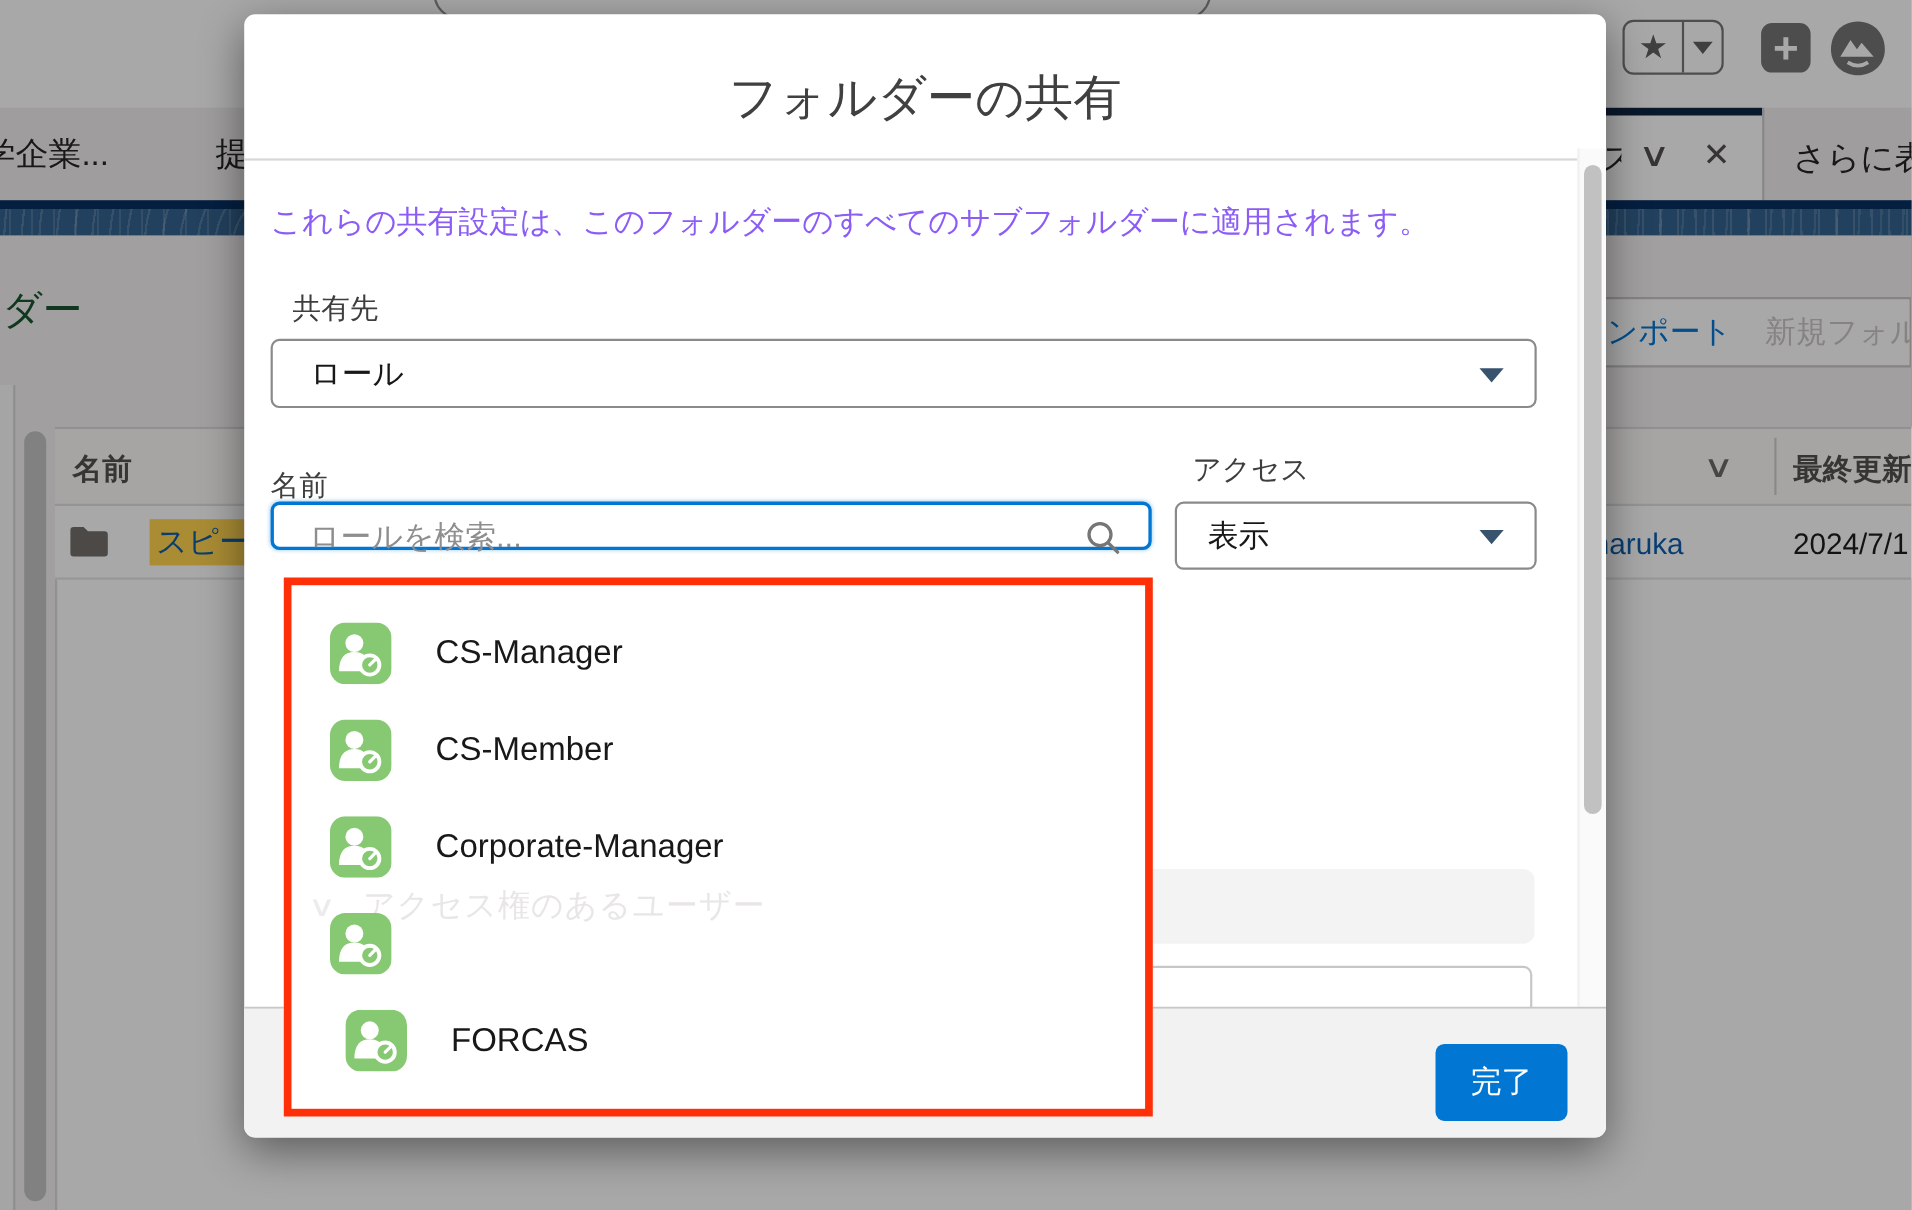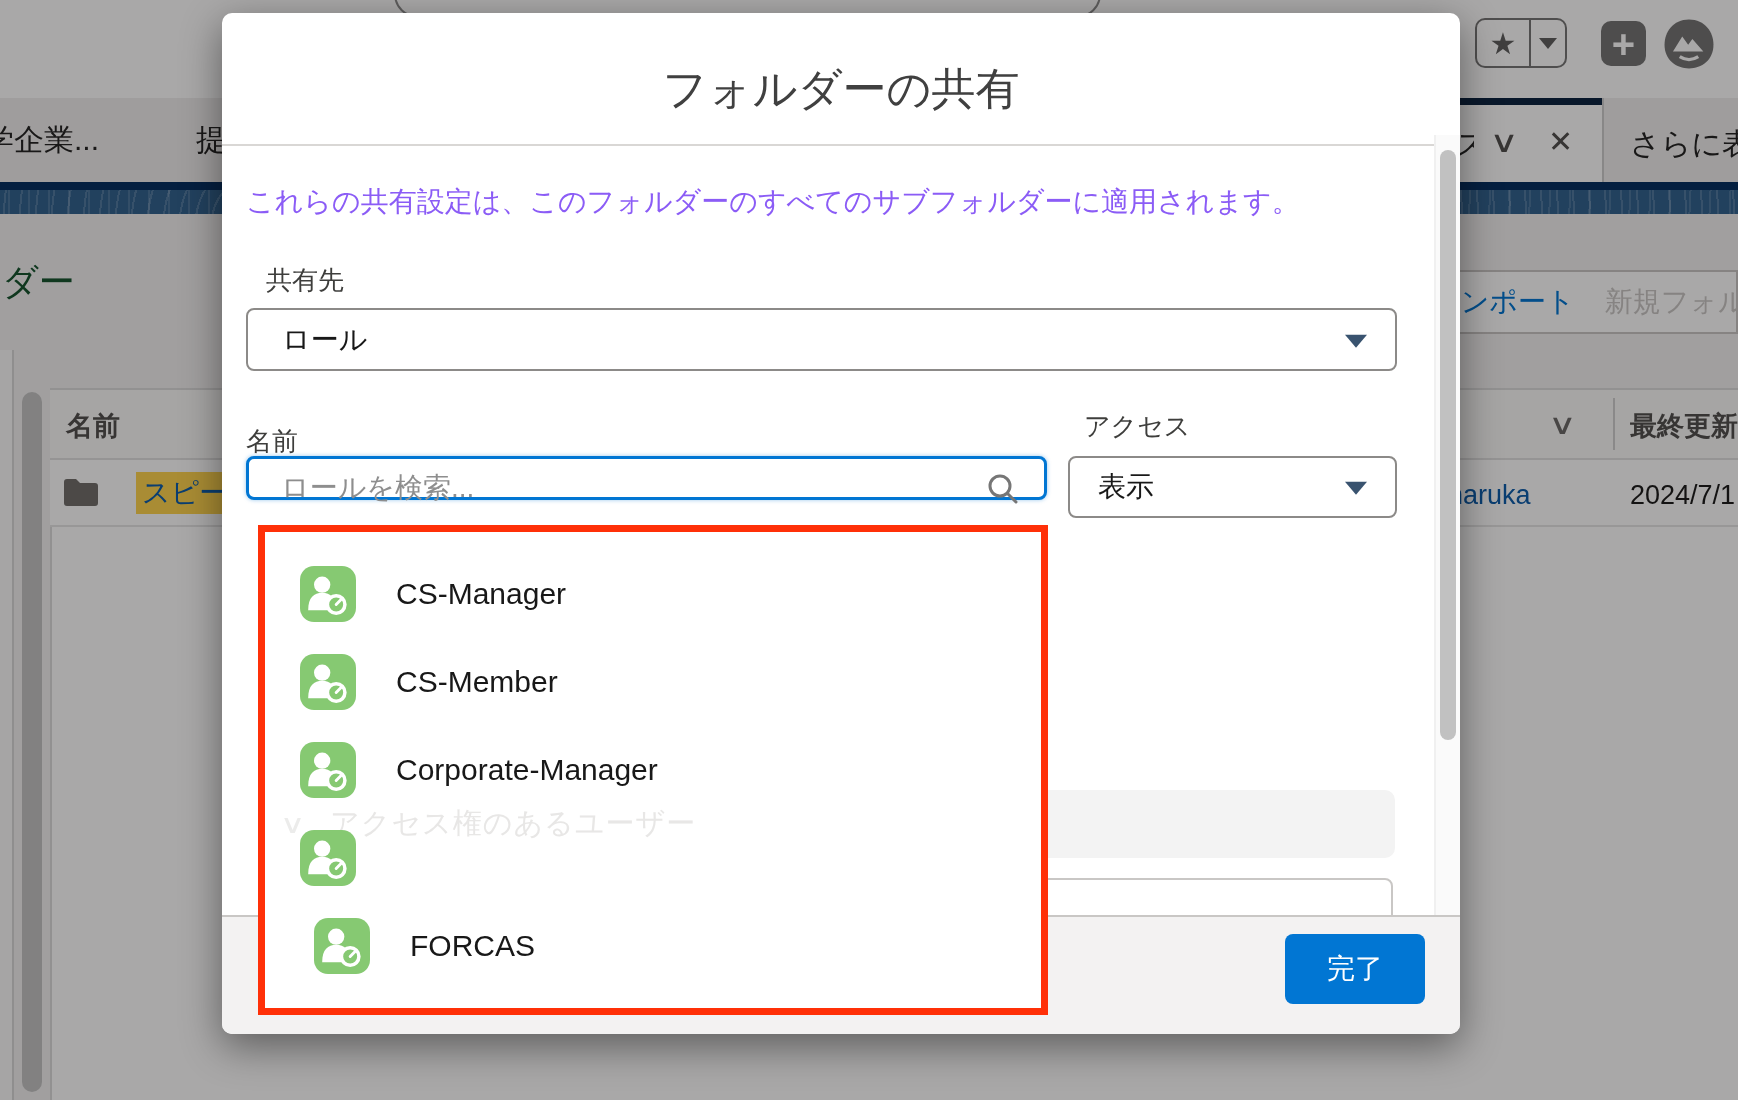--- a/index.html
+++ b/index.html
@@ -68,21 +68,21 @@
                     font-family:"Liberation Sans","DejaVu Sans",sans-serif;background:transparent;}
   .search-box input::placeholder{color:#8e8e8e;opacity:1;}
   .section-bar{left:42px;top:777px;width:1131px;height:68px;background:#f3f3f3;border-radius:10px;display:flex;align-items:center;}
   .section-chevron{margin-left:20px;font-size:26px;color:#747474;transform:scaleX(1.35);}
   .section-title{margin-left:26px;font-size:29px;color:#706e6b;letter-spacing:1px;white-space:nowrap;}
   .input2{left:42px;top:865px;width:1129px;height:60px;background:#fff;border:2px solid #c9c7c5;border-radius:8px;box-sizing:border-box;}
   .m-scroll-track{left:1212px;top:122px;width:26px;height:780px;background:#fafafa;border-left:2px solid #f0f0f0;box-sizing:border-box;}
   .m-scroll-thumb{left:1218px;top:137px;width:16px;height:590px;border-radius:8px;background:#c1c1c1;}
   .modal-footer{left:0;top:902px;width:1238px;height:119px;background:#f3f2f2;border-top:2px solid #c9c7c5;
                 border-radius:0 0 10px 10px;box-sizing:border-box;z-index:5;}
-  .done-btn{position:absolute;right:35px;top:17px;width:140px;height:70px;background:#0176d3;border:none;border-radius:8px;
+  .done-btn{position:absolute;right:35px;top:32px;width:120px;height:70px;background:#0176d3;border:none;border-radius:8px;
             color:#fff;font-size:28px;font-family:"Liberation Sans","DejaVu Sans",sans-serif;}
 
   
   .red-box{left:36px;top:512px;width:790px;height:490px;border:7px solid #ff3008;box-sizing:border-box;background:#fff;z-index:10;}
   .role-item{position:absolute;left:0;width:776px;height:88px;display:flex;align-items:center;}
   .role-icon{margin-left:35px;width:56px;height:56px;flex:0 0 56px;}
   .role-label{margin-left:40px;font-size:30px;color:#181818;white-space:nowrap;}
   .ghost-row{position:absolute;left:0;top:258px;width:776px;height:68px;display:flex;align-items:center;pointer-events:none;}
   .ghost-chevron{margin-left:18px;font-size:26px;color:#ececeb;transform:scaleX(1.35);}
   .ghost-title{margin-left:28px;font-size:29px;color:#e8e7e6;letter-spacing:1px;white-space:nowrap;}

